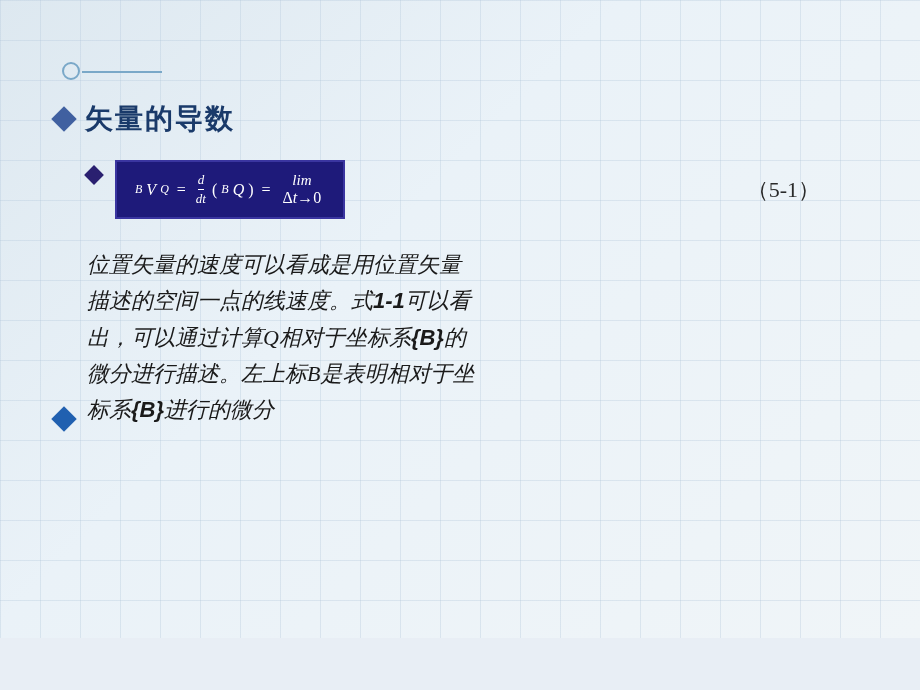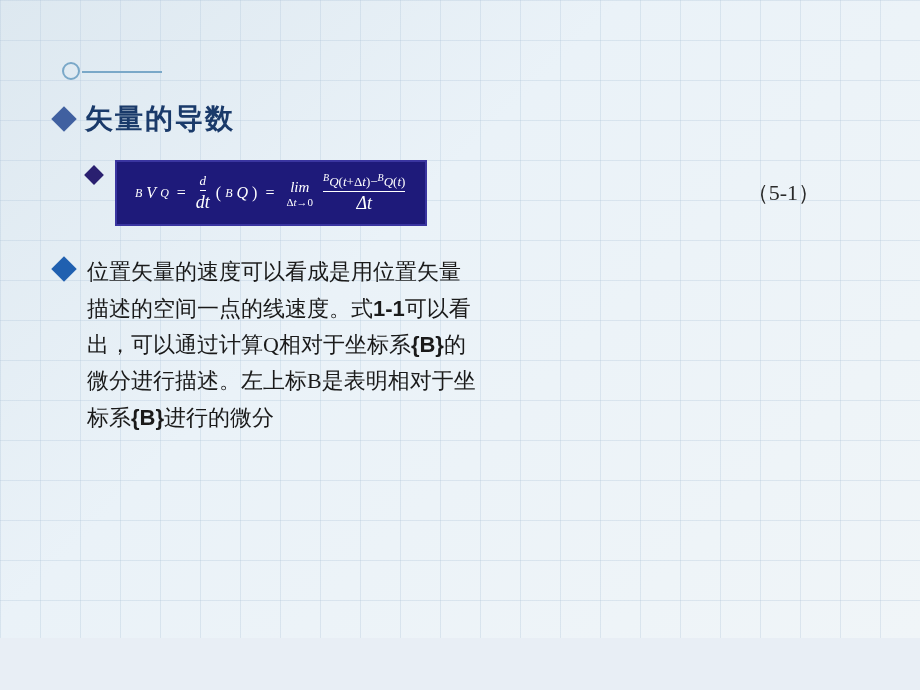--- a/index.html
+++ b/index.html
@@ -138,55 +138,56 @@
 
     .frac-num {
       border-bottom: 1px solid white;
       padding-bottom: 1px;
       font-size: 13px;
       text-align: center;
     }
 
     .frac-den {
       padding-top: 1px;
-      font-size: 18px;
+      font-size: 13px;
       text-align: center;
     }
 
     .lim-block {
       display: inline-flex;
       flex-direction: column;
       align-items: center;
       vertical-align: middle;
       margin: 0 4px;
       font-size: 15px;
     }
 
     .lim-label {
       font-size: 15px;
       font-style: italic;
     }
 
     .lim-sub {
-      font-size: 11px;
+      font-size: 16px;
     }
 
     .equation-number {
       font-size: 22px;
       color: #2a2a2a;
       font-family: "SimSun", serif;
       margin-left: auto;
       align-self: center;
     }
 
     
     .body-section {
       display: flex;
-      align-items: flex-start;
+      align-items: flex-end;
       margin-left: 0;
+      font-style: italic;
     }
 
     .diamond-body {
       width: 18px;
       height: 18px;
       background: #2060b0;
       transform: rotate(45deg);
       margin-right: 14px;
       flex-shrink: 0;
       margin-top: 6px;
@@ -241,26 +242,20 @@
               <span style="vertical-align: super; font-size: 12px; font-style: italic;">B</span>
               <span style="font-style: italic;">Q</span>
               <span>)</span>
             <span style="margin: 0 4px;">=</span>
 
             <span class="lim-block">
               <span class="lim-label">lim</span>
               <span class="lim-sub">Δ<span style="font-style: italic;">t</span>→0</span>
             </span>
 
-            <span class="frac">
-              <span class="frac-num">
-                <sup style="font-size: 10px; font-style: italic;">B</sup><span style="font-style: italic;">Q</span>(<span style="font-style: italic;">t</span>+Δ<span style="font-style: italic;">t</span>)−<sup style="font-size: 10px; font-style: italic;">B</sup><span style="font-style: italic;">Q</span>(<span style="font-style: italic;">t</span>)
-              </span>
-              <span class="frac-den" style="font-style: italic;">Δt</span>
-            </span>
           </span>
         </div>
       </div>
 
       <div style="flex: 1; display: flex; justify-content: center; padding-right: 60px;">
         <span class="equation-number">（5-1）</span>
       </div>
     </div>
 
     <div class="body-section">

